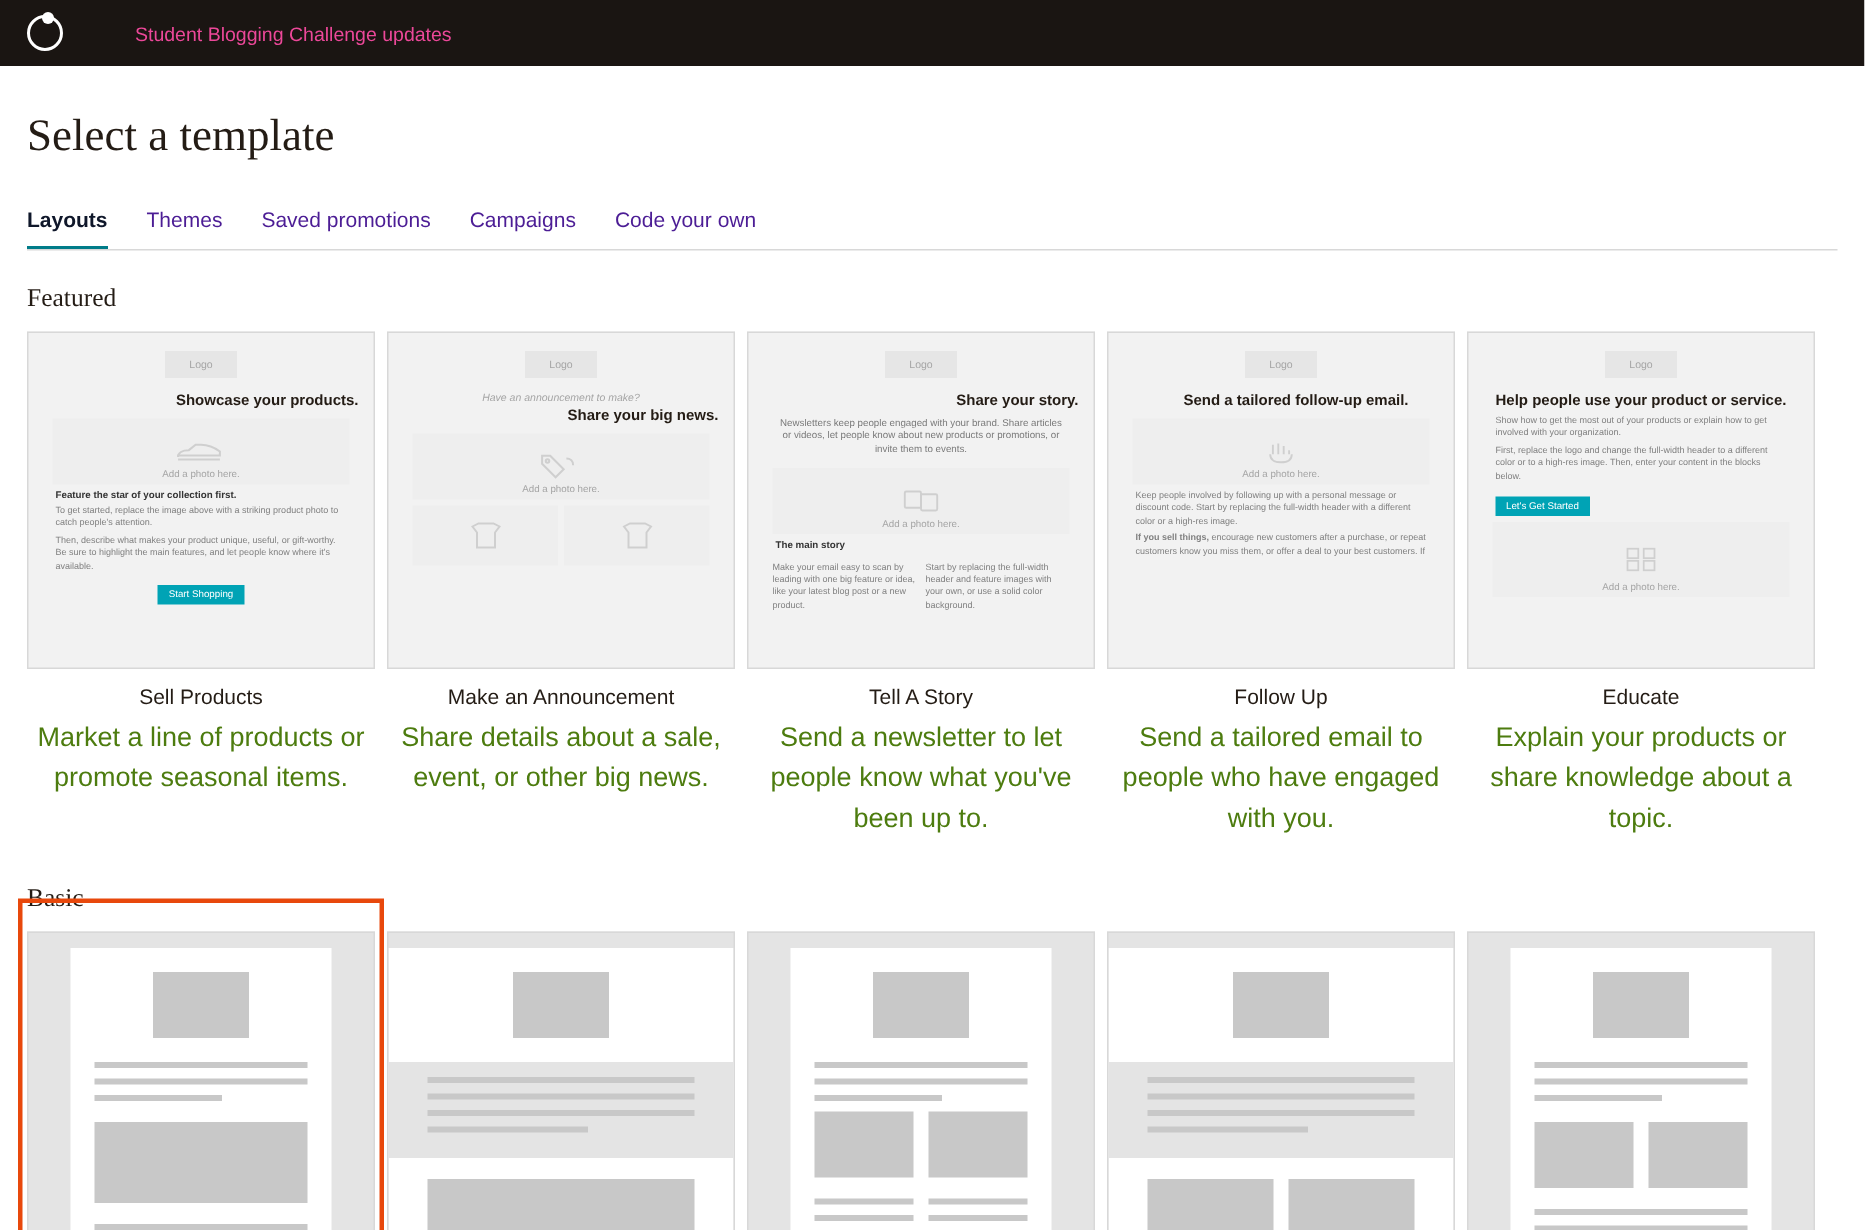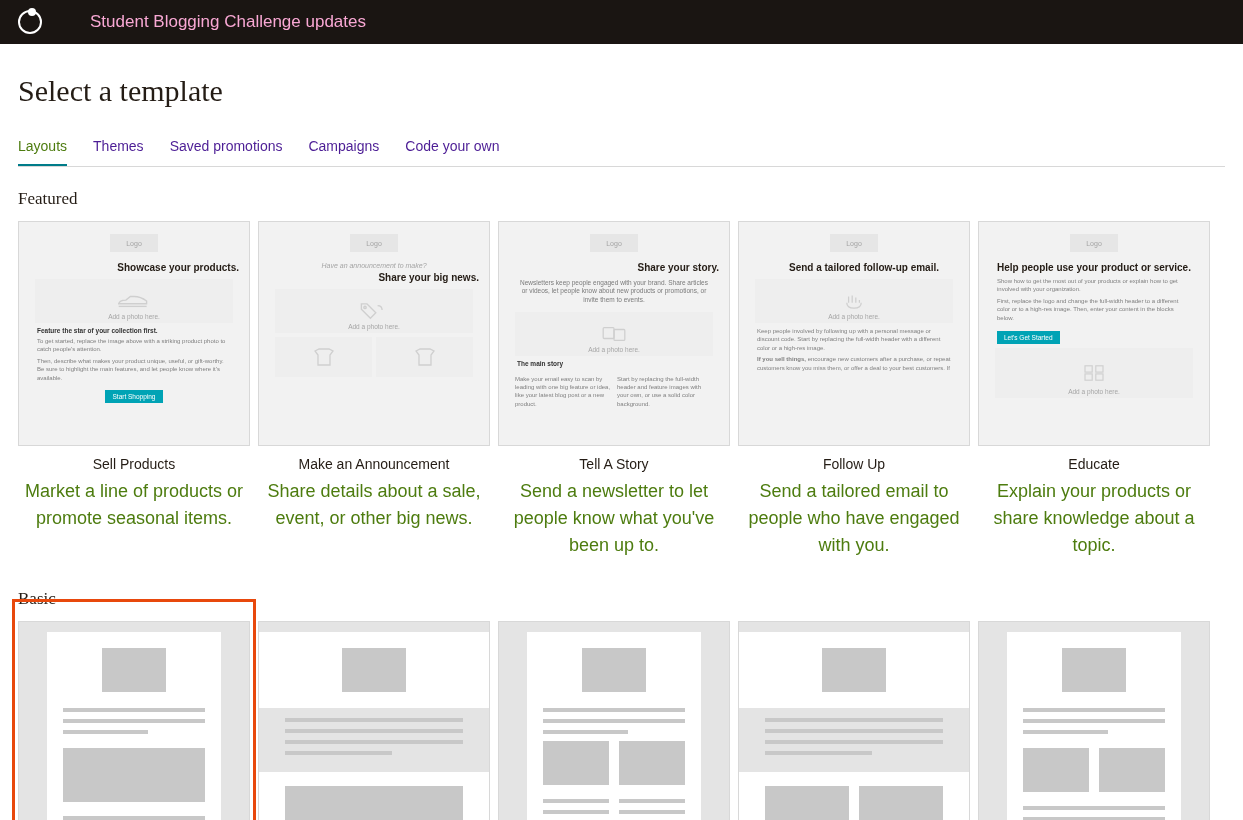--- a/index.html
+++ b/index.html
@@ -1,25 +1,25 @@
 <!DOCTYPE html>
 <html><head>
 <meta charset="utf-8">
 <style>
 *{box-sizing:border-box;margin:0;padding:0}
 body{font-family:"Helvetica Neue",Helvetica,Arial,sans-serif;background:#fff;color:#241c15;width:1243px}
 .topbar{background:#1a1512;height:44px;display:flex;align-items:center;padding:0 18px;gap:48px}
 .logo{width:24px;height:24px;border:2px solid #fff;border-radius:50%;position:relative;display:flex;align-items:center;justify-content:center}
 .logo::before{content:"";width:8px;height:8px;background:#fff;border-radius:50%;position:absolute;top:-4px;left:8px}
-.breadcrumb{color:#f9a8d4;font-size:17px}
+.breadcrumb{color:#ec4899;font-size:13px}
 .page{padding:20px 18px 40px}
 h1{font-size:30px;font-weight:400;margin:10px 0 30px;font-family:Georgia,serif}
 .tabs{border-bottom:1px solid #d8d8d8;display:flex;gap:26px;margin-bottom:22px}
 .tab{font-size:14px;color:#4c1d95;padding:0 0 10px;cursor:pointer}
-.tab.active{color:#4d7c0f;border-bottom:2px solid #007c89;font-weight:400}
+.tab.active{color:#0f172a;border-bottom:2px solid #007c89;font-weight:700}
 .section-title{font-size:17px;font-weight:400;margin-bottom:12px;font-family:Georgia,serif}
 .grid{display:flex;gap:8px;margin-bottom:30px}
 .card{width:232px;cursor:pointer}
 .thumb{height:225px;border:1px solid #d8d8d8;background:#f2f2f2;padding:10px 10px 0;overflow:hidden;position:relative}
 .card-title{text-align:center;font-size:14px;font-weight:500;margin-top:10px}
 .card-desc{text-align:center;font-size:18px;color:#4d7c0f;margin-top:6px;line-height:1.5;padding:0 4px}
 .highlight{position:relative}
 .highlight::after{content:"";position:absolute;left:-6px;top:-22px;right:-6px;bottom:-9px;border:3px solid #e8480c;pointer-events:none}
 
 .logo-chip{width:48px;height:18px;background:#e6e6e6;margin:2px auto 10px;font-size:7px;color:#a5a5a5;display:flex;align-items:center;justify-content:center}

